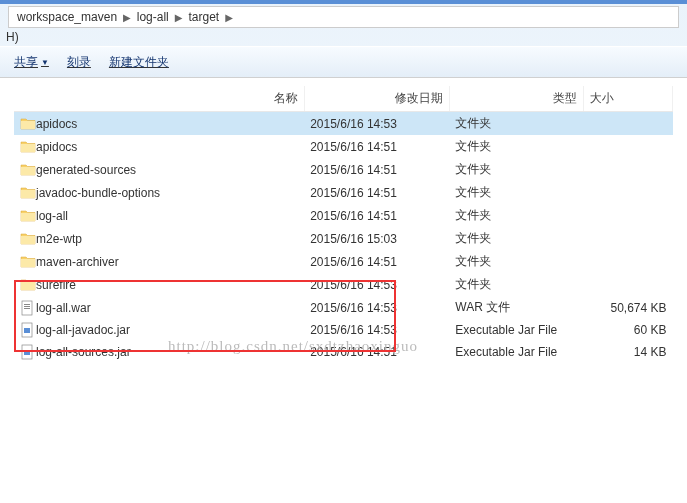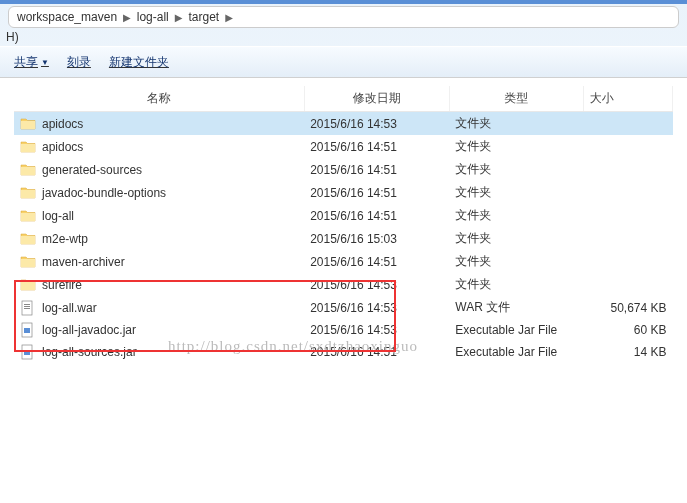--- a/index.html
+++ b/index.html
@@ -1,34 +1,34 @@
 <!DOCTYPE html>
 <html><head>
   <meta charset="utf-8">
   <style>
     * { margin: 0; padding: 0; box-sizing: border-box; font-family: "Microsoft YaHei", "Segoe UI", Tahoma, sans-serif; }
     body { width: 687px; height: 503px; background: linear-gradient(#eaf3fb, #fdfdfe); font-size: 12px; color: #333; overflow: hidden; }
-    .breadcrumb { background: #fff; border: 1px solid #ccc; border-radius: 6px; margin: 2px 8px 0 8px; height: 22px; display: flex; align-items: center; padding: 0 4px; }
+    .breadcrumb { background: #fff; border: 1px solid #ccc; border-radius: 0; margin: 2px 8px 0 8px; height: 22px; display: flex; align-items: center; padding: 0 4px; }
     .crumb { padding: 0 4px; cursor: pointer; }
     .chev { color: #666; font-size: 10px; padding: 0 2px; }
     .toolbar { background: linear-gradient(#f7fbff, #e4eef8); border-top: 1px solid #fff; border-bottom: 1px solid #d0d0d0; height: 32px; display: flex; align-items: center; padding: 0 8px; gap: 6px; text-decoration: underline; }
     .tb-item { color: #14356f; padding: 4px 6px; cursor: pointer; display: inline-flex; align-items: center; gap: 3px; }
     .chev-down { font-size: 8px; color: #14356f; }
     .content { padding: 8px 14px 0 14px; position: relative; background: #fff; height: calc(100% - 76px); }
     table { width: 100%; border-collapse: collapse; table-layout: fixed; }
-    th { text-align: center; font-weight: normal; color: #444; padding: 4px 6px; border-bottom: 1px solid #e8e8e8; border-right: 1px solid #f0f0f0; }
+    th { text-align: right; font-weight: normal; color: #444; padding: 4px 6px; border-bottom: 1px solid #e8e8e8; border-right: 1px solid #f0f0f0; }
     th.name-col { width: 260px; }
     th.date-col { width: 130px; }
     th.type-col { width: 120px; }
     th.size-col { width: 80px; text-align: left; }
     td { padding: 3px 6px; white-space: nowrap; overflow: hidden; }
     td.size-td { text-align: right; }
     tr.row { height: 22px; }
     tr.selected td { background: #cde6f7; }
-    .name-cell { display: flex; align-items: center; gap: 6px; }
+    .name-cell { display: flex; align-items: center; }
     .icon { width: 16px; height: 16px; flex-shrink: 0; display: inline-flex; align-items: center; justify-content: center; }
     .red-box { position: absolute; border: 2px solid #e33; pointer-events: none; }
     .watermark { position: absolute; top: 260px; left: 168px; color: #bbb; font-size: 15px; font-family: serif; letter-spacing: 1px; pointer-events: none; }
     .top-border { border-top: 4px solid #5a8fd6; }
     .margin-letter { padding: 2px 0 0 6px; color: #333; height: 18px; }
   </style>
 </head>
 <body>
 
 <div class="top-border"></div>

